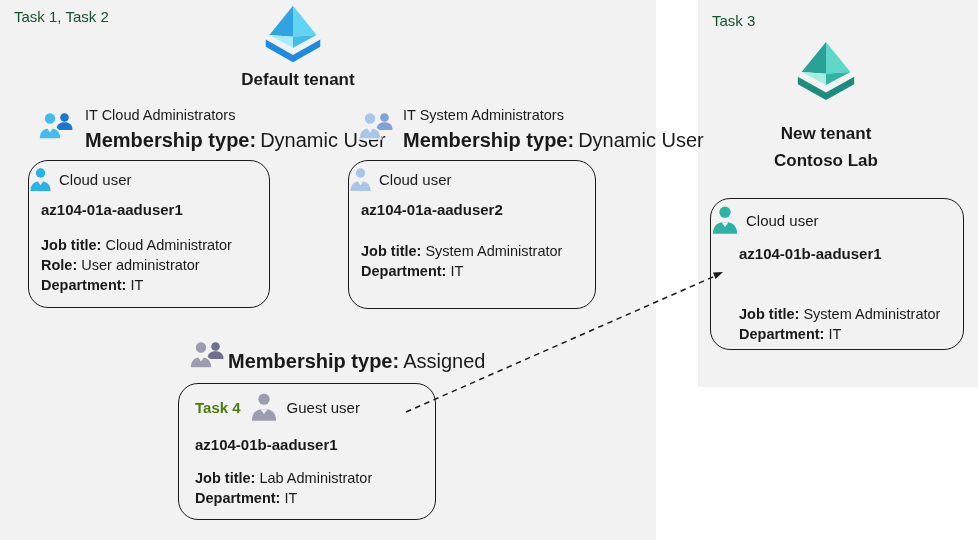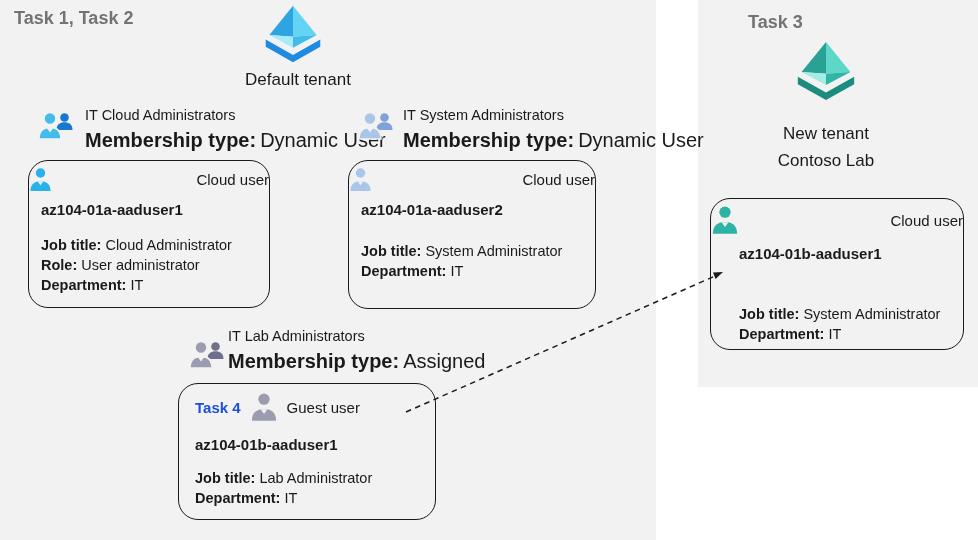--- a/index.html
+++ b/index.html
@@ -3,48 +3,48 @@
 <meta charset="utf-8">
 <style>
   html,body{margin:0;padding:0;background:#ffffff;}
   .stage{
     position:relative;width:978px;height:540px;overflow:hidden;
     font-family:"Liberation Sans",sans-serif;color:#1a1a1a;background:#ffffff;
   }
   .bg-left{position:absolute;left:0;top:0;width:656px;height:540px;background:#f2f2f2;}
   .bg-right{position:absolute;left:698px;top:0;width:280px;height:387px;background:#f2f2f2;}
 
-  .task-label{position:absolute;font-weight:700;font-size:18px;color:#737373;white-space:nowrap;}
+  .task-label{position:absolute;font-weight:400;font-size:15px;color:#14532d;white-space:nowrap;}
   #task12{left:14px;top:8px;}
-  #task3{left:712px;top:12px;margin-left:36px;}
+  #task3{left:712px;top:12px;}
 
-  .tenant-title{position:absolute;font-weight:400;font-size:17px;text-align:center;white-space:nowrap;}
+  .tenant-title{position:absolute;font-weight:700;font-size:17px;text-align:center;white-space:nowrap;}
   #defaultTenantTitle{left:213px;top:70px;width:170px;}
   #newTenantTitle{left:726px;top:120px;width:200px;line-height:27px;}
 
   .tenant-icon{position:absolute;}
   #tenantIconBlue{left:263px;top:4px;}
   #tenantIconTeal{left:793px;top:40px;}
 
   .gname{position:absolute;font-weight:400;font-size:14.5px;white-space:nowrap;}
   .gmem{position:absolute;font-size:20px;white-space:nowrap;}
   .grp-icon{position:absolute;}
   #g1i{left:38px;top:110px;} #g1n{left:85px;top:107px;} #g1m{left:85px;top:129px;}
   #g2i{left:358px;top:110px;} #g2n{left:403px;top:107px;} #g2m{left:403px;top:129px;}
   #g3i{left:189px;top:339px;} #g3n{left:228px;top:328px;} #g3m{left:228px;top:350px;}
 
   .card{position:absolute;border:1.4px solid #1a1a1a;border-radius:20px;background:transparent;}
   #card1{left:28px;top:160px;width:240px;height:146px;}
   #card2{left:348px;top:160px;width:246px;height:147px;}
   #card3{left:178px;top:383px;width:256px;height:135px;}
   #card4{left:710px;top:198px;width:252px;height:150px;}
 
-  .card-header{position:absolute;top:6px;left:0;right:0;display:flex;align-items:center;justify-content:space-between;gap:7px;font-size:15px;white-space:nowrap;}
+  .card-header{position:absolute;top:6px;left:0;right:0;display:flex;align-items:center;justify-content:flex-start;gap:7px;font-size:15px;white-space:nowrap;}
   #card3 .card-header{justify-content:flex-start;padding-left:16px;gap:9px;top:8px;}
-  .task-inline{font-weight:700;font-size:15px;color:#1d4ed8;}
+  .task-inline{font-weight:700;font-size:15px;color:#4d7c0f;}
   .username{position:absolute;left:12px;font-weight:700;font-size:15px;white-space:nowrap;}
   #card1 .username,#card2 .username{top:40px;}
   #card3 .username{left:16px;top:52px;}
   #card4 .username{left:28px;top:46px;}
   .attrs{position:absolute;left:12px;font-size:14.5px;line-height:20px;white-space:nowrap;}
   #card1 .attrs{top:74px;}
   #card2 .attrs{top:80px;}
   #card3 .attrs{left:16px;top:84px;}
   #card4 .attrs{left:28px;top:105px;}
   .lbl{font-weight:700;margin-right:4px;}
@@ -95,21 +95,20 @@
     <span class="lbl">Membership type:</span><span>Dynamic User</span>
   </div>
 
   <svg class="grp-icon" id="g3i" width="36" height="30" viewBox="0 0 36 30">
     <circle cx="26.5" cy="7.5" r="4.3" fill="#6f6f8e"></circle>
     <path d="M18.5,20 c0,-6 3.6,-7.8 8,-7.8 c4.4,0 8,1.8 8,7.8 z" fill="#6f6f8e"></path>
     <circle cx="12" cy="8.5" r="6" fill="#9c9cb0" stroke="#f2f2f2" stroke-width="1.6"></circle>
     <path d="M1,29 c0,-9 5,-11.6 11,-11.6 c6,0 11,2.6 11,11.6 z" fill="#9c9cb0" stroke="#f2f2f2" stroke-width="1.6"></path>
     <polygon points="8.5,17.6 15.5,17.6 12,22.4" fill="#f2f2f2"></polygon>
   </svg>
-  <div class="gname" id="g3n">IT Lab Administrators</div>
   <div class="gmem" id="g3m">
     <span class="lbl">Membership type:</span><span>Assigned</span>
   </div>
 
   <div class="card" id="card1">
     <div class="card-header">
       <svg width="23" height="25" viewBox="0 0 24 26">
         <circle cx="12" cy="6.2" r="4.9" fill="#27b3e9"></circle>
         <path d="M1.5,25 c0,-7.8 4.7,-10.3 10.5,-10.3 c5.8,0 10.5,2.5 10.5,10.3 z" fill="#27b3e9"></path>
         <polygon points="9,14.9 15,14.9 12,19" fill="#f2f2f2"></polygon>

